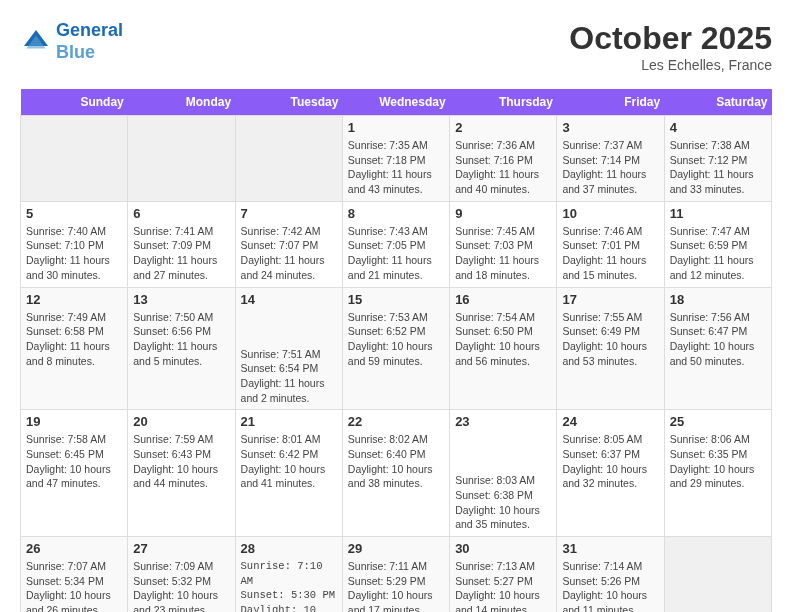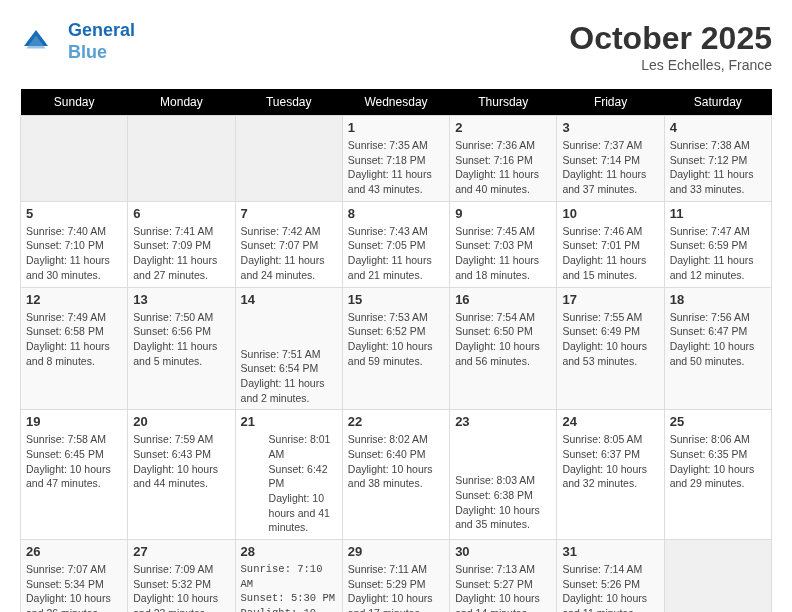--- a/index.html
+++ b/index.html
@@ -12,21 +12,21 @@
     }
     .header {
       display: flex;
       justify-content: space-between;
       align-items: flex-start;
       margin-bottom: 16px;
     }
     .logo {
       display: flex;
       align-items: center;
-      gap: 16px;
+      gap: 4px;
     }
     .logo-text {
       font-size: 18px;
       font-weight: bold;
       color: #333;
       line-height: 1.2;
     }
     .logo-text span {
       color: #1a6bb5;
     }
@@ -45,26 +45,26 @@
     .subtitle {
       font-size: 14px;
       color: #555;
     }
     table {
       width: 100%;
       border-collapse: collapse;
       font-size: 11px;
     }
     thead th {
-      background-color: #000000;
+      background-color: #8b5cf6;
       color: #fff;
       padding: 6px 4px;
-      text-align: center;
+      text-align: right;
       font-size: 12px;
-      font-weight: normal;
+      font-weight: bold;
     }
     tbody td {
       border: 1px solid #ddd;
       vertical-align: top;
       padding: 4px 5px;
       min-height: 80px;
       height: 80px;
       width: 107px;
     }
     tbody tr:nth-child(odd) td {
@@ -247,21 +247,21 @@
 Daylight: 10 hours and 47 minutes.</div>
         </td>
         <td>
           <span class="day-number">20</span>
           <div class="day-info" style="white-space: pre-line;">Sunrise: 7:59 AM
 Sunset: 6:43 PM
 Daylight: 10 hours and 44 minutes.</div>
         </td>
         <td>
           <span class="day-number">21</span>
-          <div class="day-info" style="white-space: pre-line; margin-left: 28px;">Sunrise: 8:01 AM
+          <div class="day-info" style="white-space: pre-line;">Sunrise: 8:01 AM
 Sunset: 6:42 PM
 Daylight: 10 hours and 41 minutes.</div>
         </td>
         <td>
           <span class="day-number">22</span>
           <div class="day-info" style="white-space: pre-line;">Sunrise: 8:02 AM
 Sunset: 6:40 PM
 Daylight: 10 hours and 38 minutes.</div>
         </td>
         <td>

